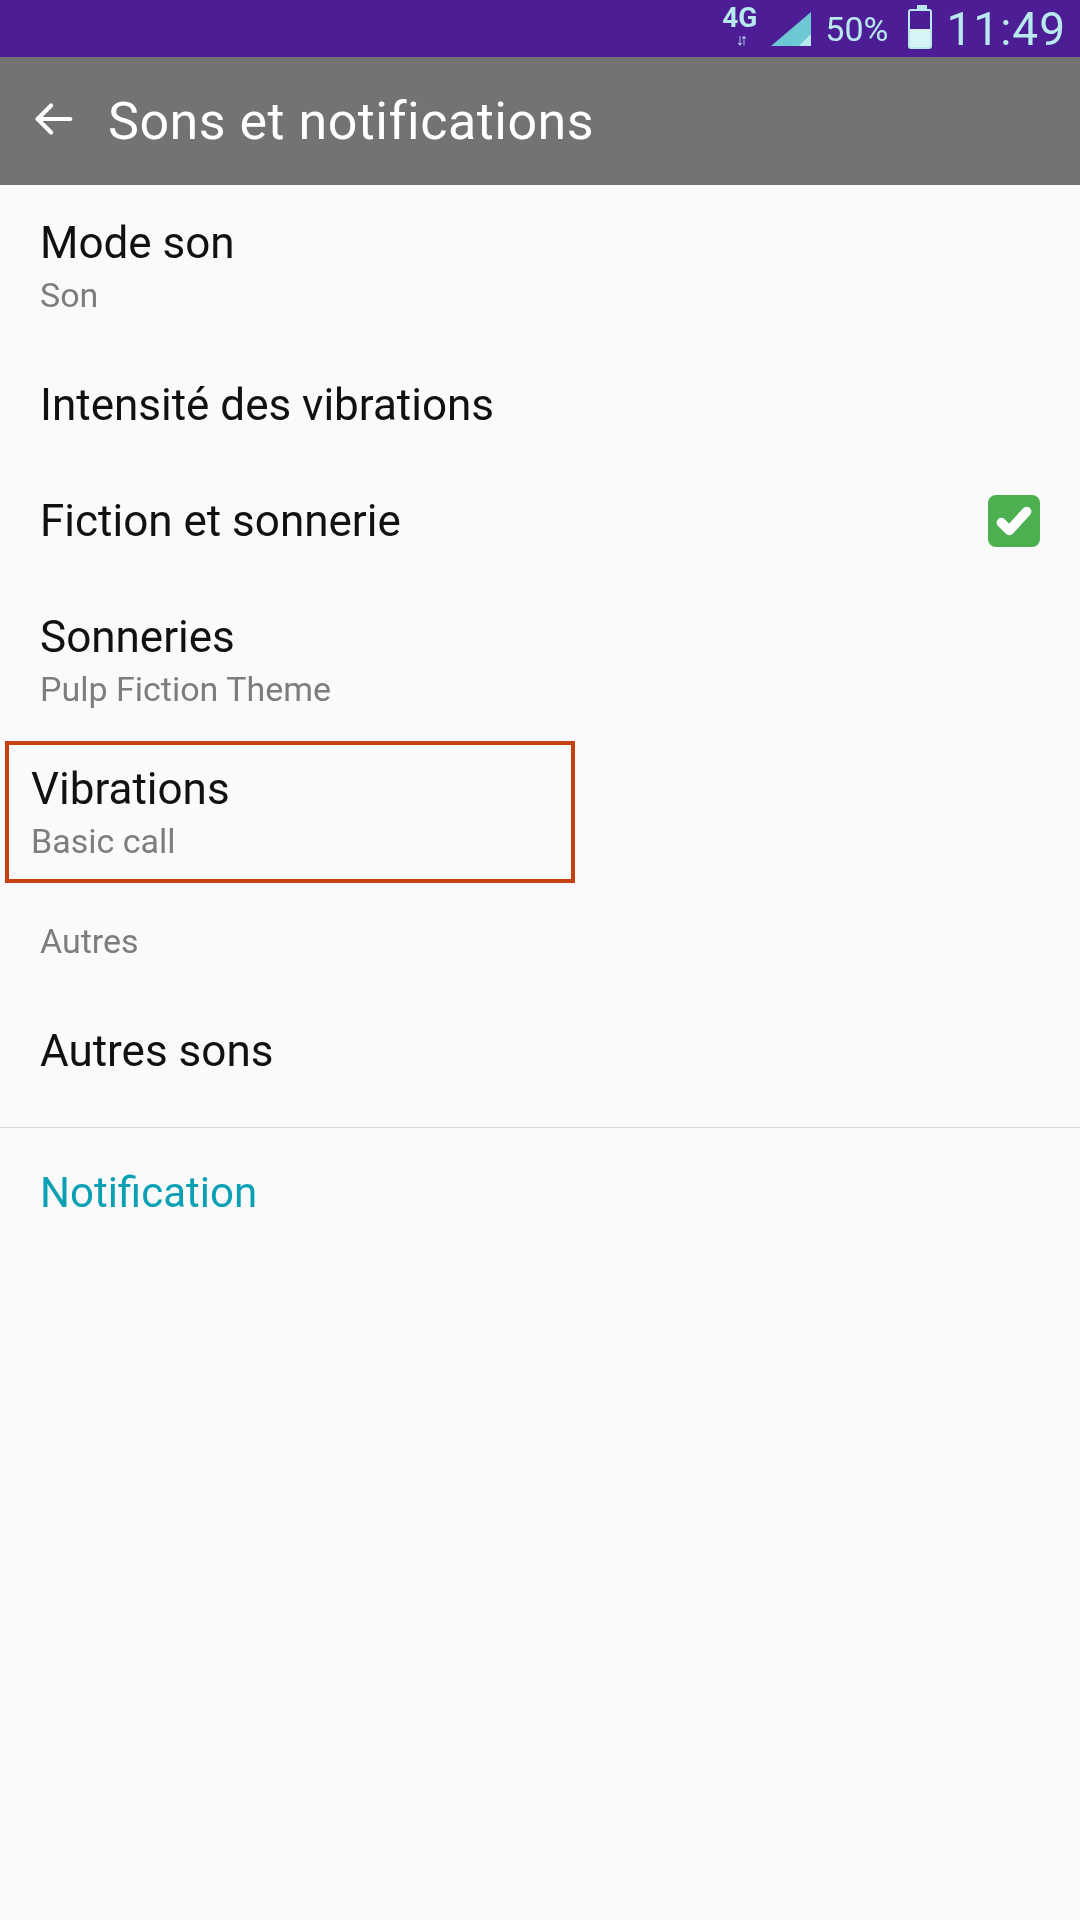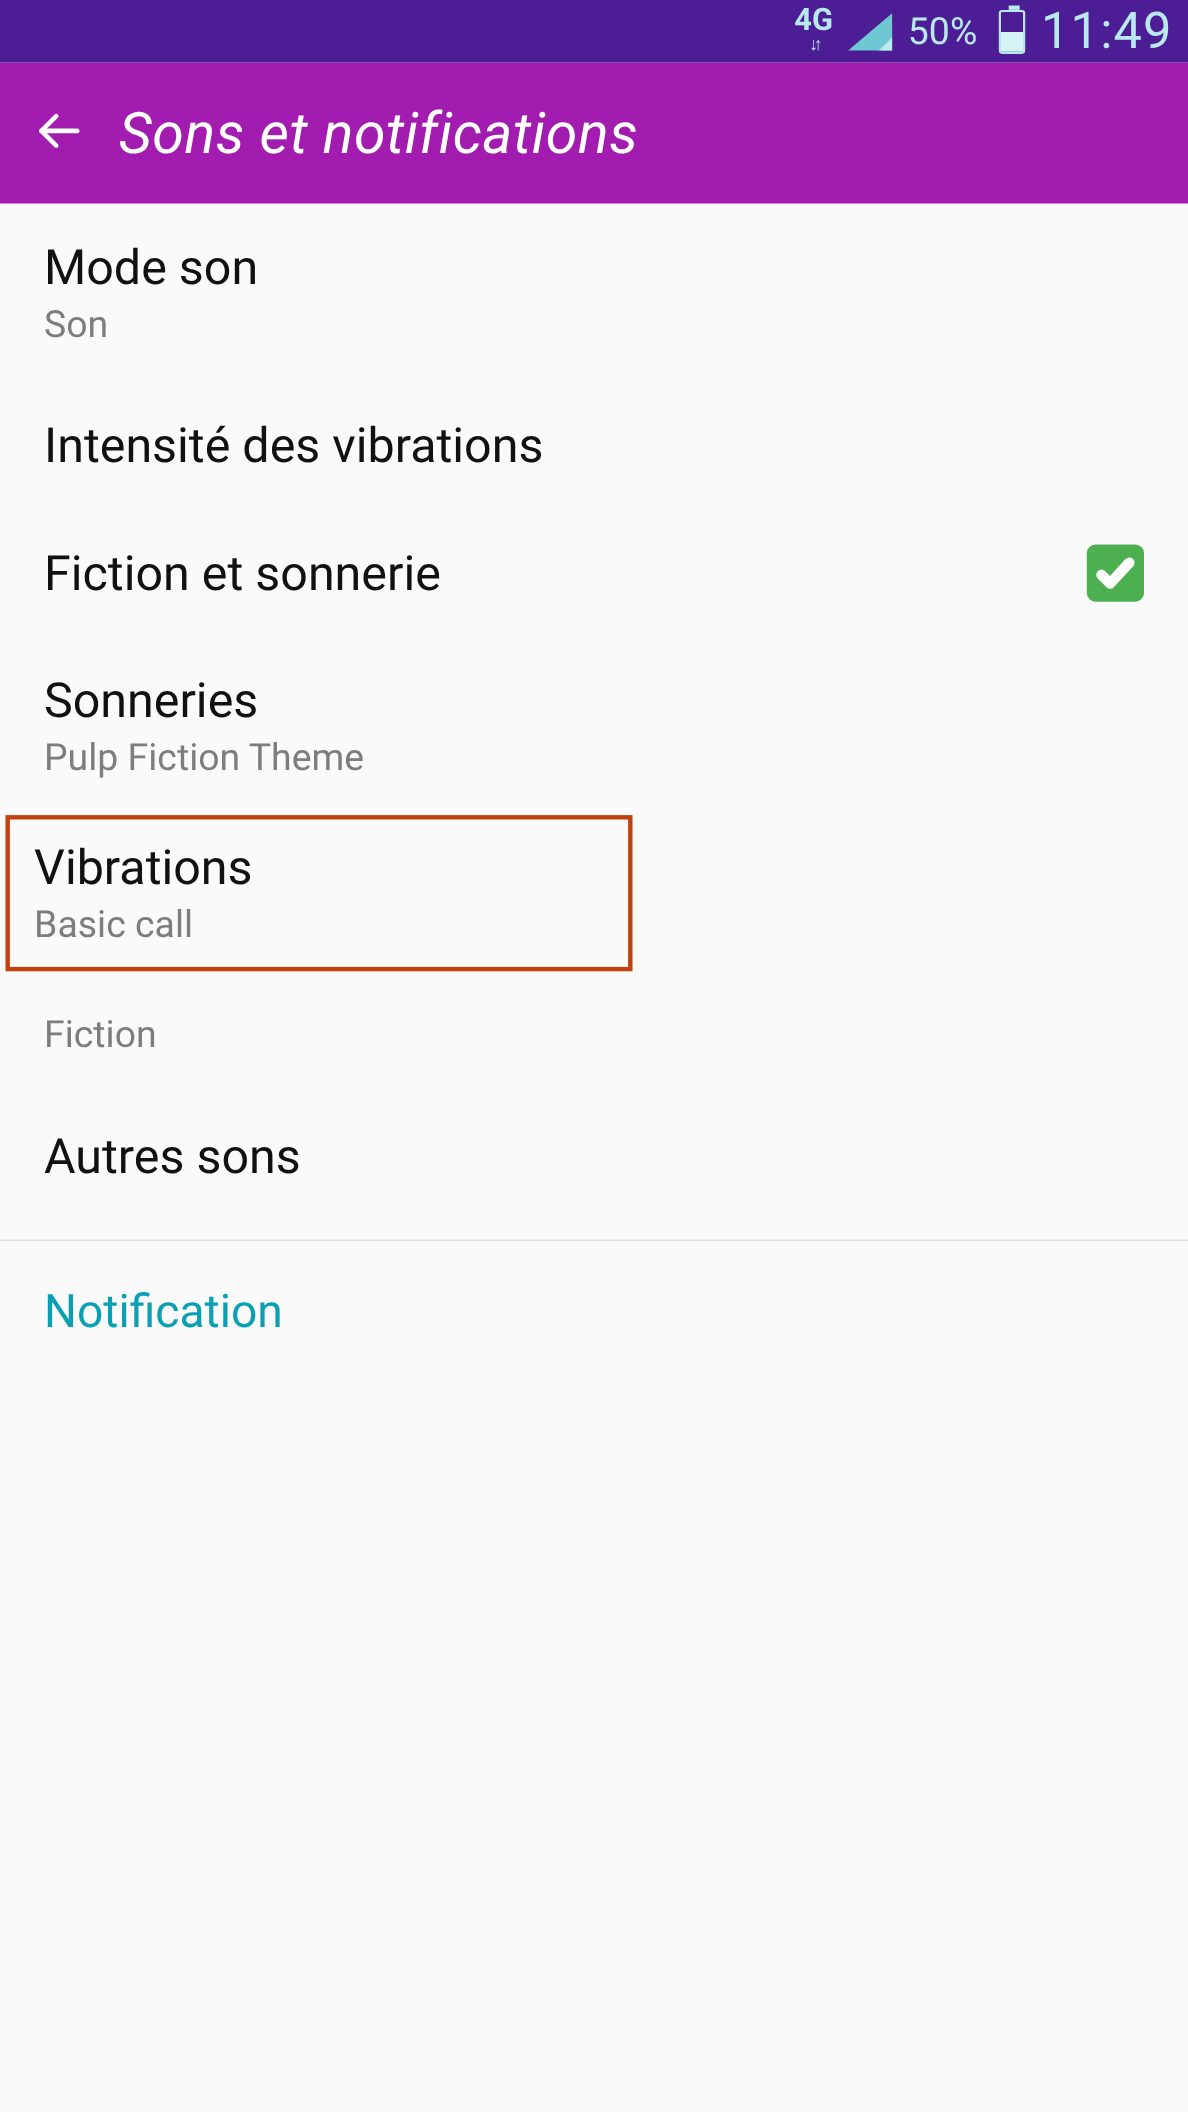--- a/index.html
+++ b/index.html
@@ -15,23 +15,23 @@
     .status-tri { width: 0; height: 0; border-left: 40px solid transparent; border-bottom: 34px solid #6dc8d3; position: relative; }
     .status-tri::after { content:""; position:absolute; left:-12px; bottom:-34px; width:0; height:0; border-left:12px solid transparent; border-bottom:12px solid #b8e9ef; }
     .status-batt-wrap { display:flex; align-items:center; gap:20px; }
     .status-batt {
       width: 24px; height: 40px; border: 2px solid #b8e9ef; border-radius: 3px;
       position: relative; background: linear-gradient(to top, #d6f3f6 50%, transparent 50%);
     }
     .status-batt::before { content:""; position:absolute; top:-6px; left:7px; width:10px; height:4px; background:#b8e9ef; }
     .status-time { font-size: 46px; letter-spacing: 1px; }
     .app-bar {
-      height: 128px; background: #a21caf;
+      height: 128px; background: #737373;
       display: flex; align-items: center; gap: 32px;
-      padding: 0 30px; color: #ffffff; font-style: italic;
+      padding: 0 30px; color: #ffffff;
     }
     .back-icon svg { width: 46px; height: 46px; }
     .app-title { font-size: 52px; font-weight: 400; letter-spacing: 0.5px; }
     .content { padding: 0; }
     .item {
       padding: 32px 40px;
       display: flex; align-items: center; justify-content: space-between;
     }
     .item-text { display:flex; flex-direction:column; }
     .item-title { font-size: 44px; color: #111; }
@@ -114,21 +114,21 @@
 
   <div class="item highlight">
     <div class="item-text">
       <span class="item-title">Vibrations</span>
       <span class="item-sub">Basic call</span>
     </div>
   </div>
 
   <div class="item">
     <div class="item-text">
-      <span class="item-sub">Fiction</span>
+      <span class="item-sub">Autres</span>
     </div>
   </div>
 
   <div class="item">
     <div class="item-text">
       <span class="item-title">Autres sons</span>
     </div>
   </div>
 
   <div class="divider"></div>

